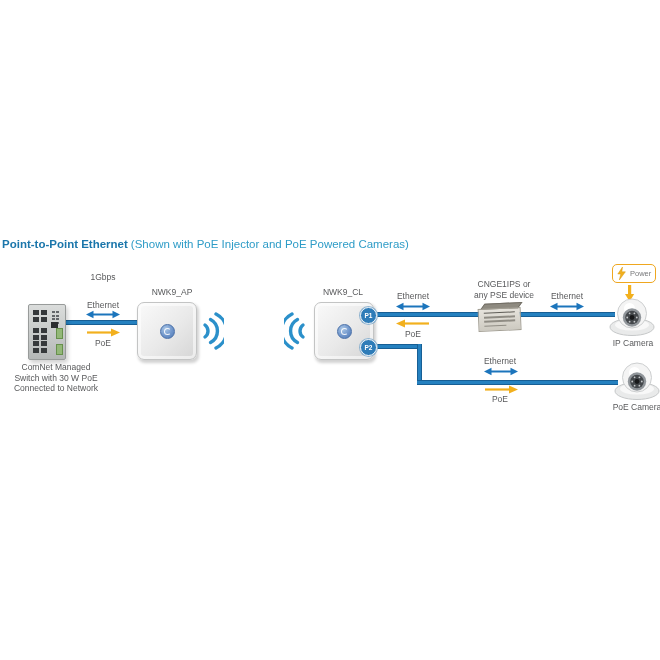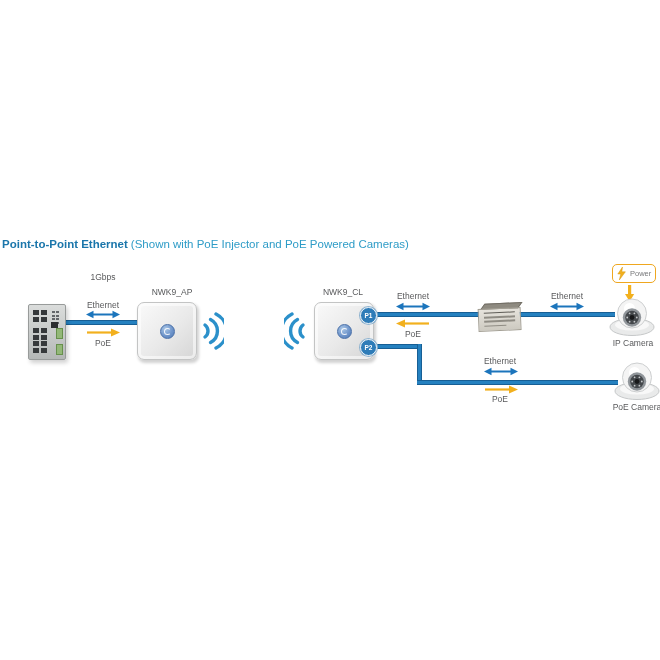--- a/index.html
+++ b/index.html
@@ -89,20 +89,25 @@
         <i></i>
         <i></i>
         <i></i>
         <i></i>
         <i></i>
         <i></i>
       </div>
     <div class="sw-tb" style="top:23px;"></div>
     <div class="sw-tb" style="top:39px;"></div>
   </div>
+  <div class="lbl" style="left:0;top:362px;width:112px;">
+    <div>ComNet Managed</div>
+    <div>Switch with 30 W PoE</div>
+    <div>Connected to Network</div>
+  </div>
 
   <div class="lbl" style="left:72px;top:272px;width:62px;">1Gbps</div>
   <div class="lbl" style="left:72px;top:300px;width:62px;">Ethernet</div>
   <svg class="arr" style="left:86px;top:310px;" width="34" height="9" viewBox="0 0 34 9">
     <line x1="6.5" y1="4.5" x2="27.5" y2="4.5" class="sb" stroke-width="2"></line>
     <polygon points="0,4.5 7.5,0.8 7.5,8.2" class="fb"></polygon>
     <polygon points="34,4.5 26.5,0.8 26.5,8.2" class="fb"></polygon>
   </svg>
   <div class="hline" style="left:62px;top:320px;width:77px;"></div>
   <svg class="arr" style="left:86px;top:328px;" width="34" height="9" viewBox="0 0 34 9">
@@ -137,20 +142,24 @@
     <line x1="6.5" y1="4.5" x2="27.5" y2="4.5" class="sb" stroke-width="2"></line>
     <polygon points="0,4.5 7.5,0.8 7.5,8.2" class="fb"></polygon>
     <polygon points="34,4.5 26.5,0.8 26.5,8.2" class="fb"></polygon>
   </svg>
   <svg class="arr" style="left:396px;top:319px;" width="34" height="9" viewBox="0 0 34 9">
     <line x1="8" y1="4.5" x2="33" y2="4.5" class="sy" stroke-width="2.2"></line>
     <polygon points="0,4.5 9,0.4 9,8.6" class="fy"></polygon>
   </svg>
   <div class="lbl" style="left:382px;top:329px;width:62px;">PoE</div>
 
+  <div class="lbl" style="left:458px;top:279px;width:92px;">
+    <div>CNGE1IPS or</div>
+    <div>any PSE device</div>
+  </div>
   <div class="pse-device">
     <div class="pse-top"></div>
     <div class="pse-face">
       <div class="pse-row dark"></div>
       <div class="pse-row"></div>
       <div class="pse-row"></div>
       <div class="pse-row" style="margin-right:14px;"></div>
     </div>
   </div>
 

